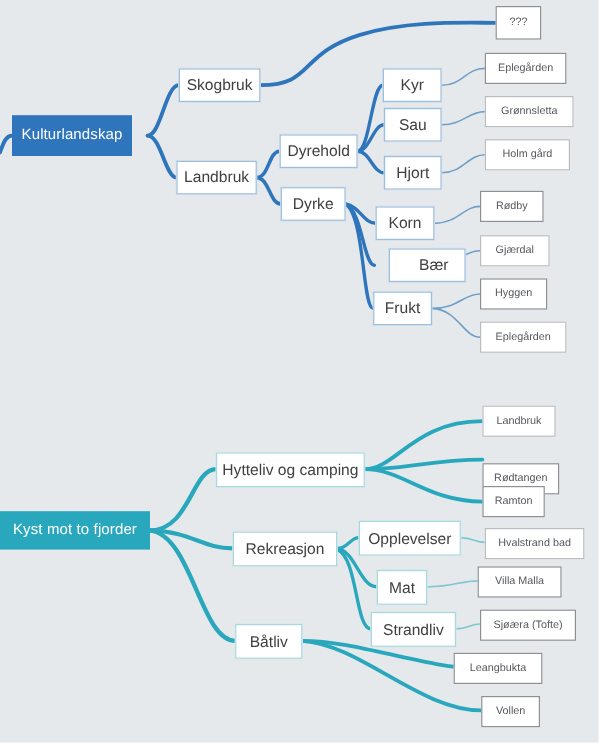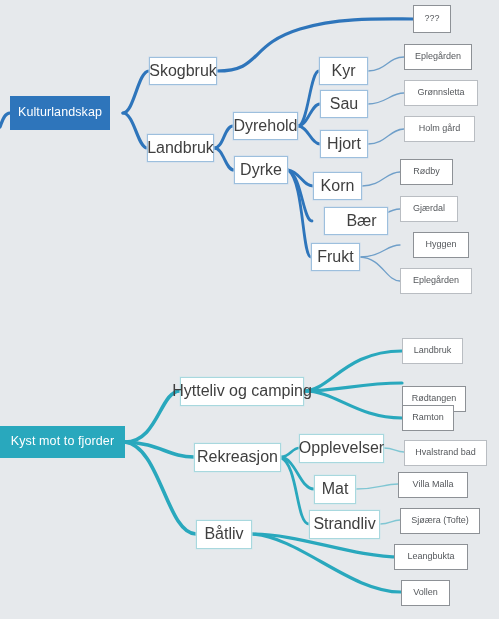--- a/index.html
+++ b/index.html
@@ -41,21 +41,21 @@
     font-size: 12.5px;
     letter-spacing: 0.1px;
   }
   .node.root.blue  { background: #2e75bb; }
   .node.root.teal  { background: #29a8bd; }
 
   
   .node.branch {
     background: #ffffff;
     color: #3f3f3f;
-    font-size: 16px;
+    font-size: 13px;
     justify-content: center;
   }
   .node.branch.blue  { border: 1px solid #9dbfdd; box-shadow: 0 0 0 0.5px #c9dcec; }
   .node.branch.teal  { border: 1px solid #a8d8de; box-shadow: 0 0 0 0.5px #cfe8eb; }
 
   
   .node.leaf {
     background: #ffffff;
     color: #55585c;
     font-size: 9px;
@@ -178,21 +178,21 @@
   </div>
   <div class="node leaf soft" style="left:404px; top:116px; width:71px;  height:26px;">
     <span class="blurtext">Holm gård</span>
   </div>
   <div class="node leaf" style="left:400px; top:159px; width:53px;  height:26px;">
     <span class="blurtext">Rødby</span>
   </div>
   <div class="node leaf soft" style="left:400px; top:196px; width:58px;  height:26px;">
     <span class="blurtext">Gjærdal</span>
   </div>
-  <div class="node leaf" style="left:400px; top:232px; width:56px;  height:26px;margin-left:13px;">
+  <div class="node leaf" style="left:400px; top:232px; width:56px;  height:26px;">
     <span class="blurtext">Hyggen</span>
   </div>
   <div class="node leaf soft" style="left:400px; top:268px; width:72px;  height:26px;">
     <span class="blurtext">Eplegården</span>
   </div>
 
   <div class="node root teal" style="left:0px;   top:426px; width:125px; height:32px;">
     <span class="blurtext">Kyst mot to fjorder</span>
   </div>
 
@@ -231,20 +231,20 @@
   </div>
   <div class="node leaf soft" style="left:404px; top:440px; width:83px;  height:26px;">
     <span class="blurtext">Hvalstrand bad</span>
   </div>
   <div class="node leaf" style="left:398px; top:472px; width:70px;  height:26px;">
     <span class="blurtext">Villa Malla</span>
   </div>
   <div class="node leaf" style="left:400px; top:508px; width:80px;  height:26px;">
     <span class="blurtext">Sjøæra (Tofte)</span>
   </div>
-  <div class="node leaf" style="left:394px; top:544px; width:74px;  height:26px;text-align:center;">
+  <div class="node leaf" style="left:378px; top:544px; width:74px;  height:26px;text-align:center;">
     <span class="blurtext">Leangbukta</span>
   </div>
   <div class="node leaf" style="left:401px; top:580px; width:49px;  height:26px;">
     <span class="blurtext">Vollen</span>
   </div>
 
 </div>
 
 </body></html>

